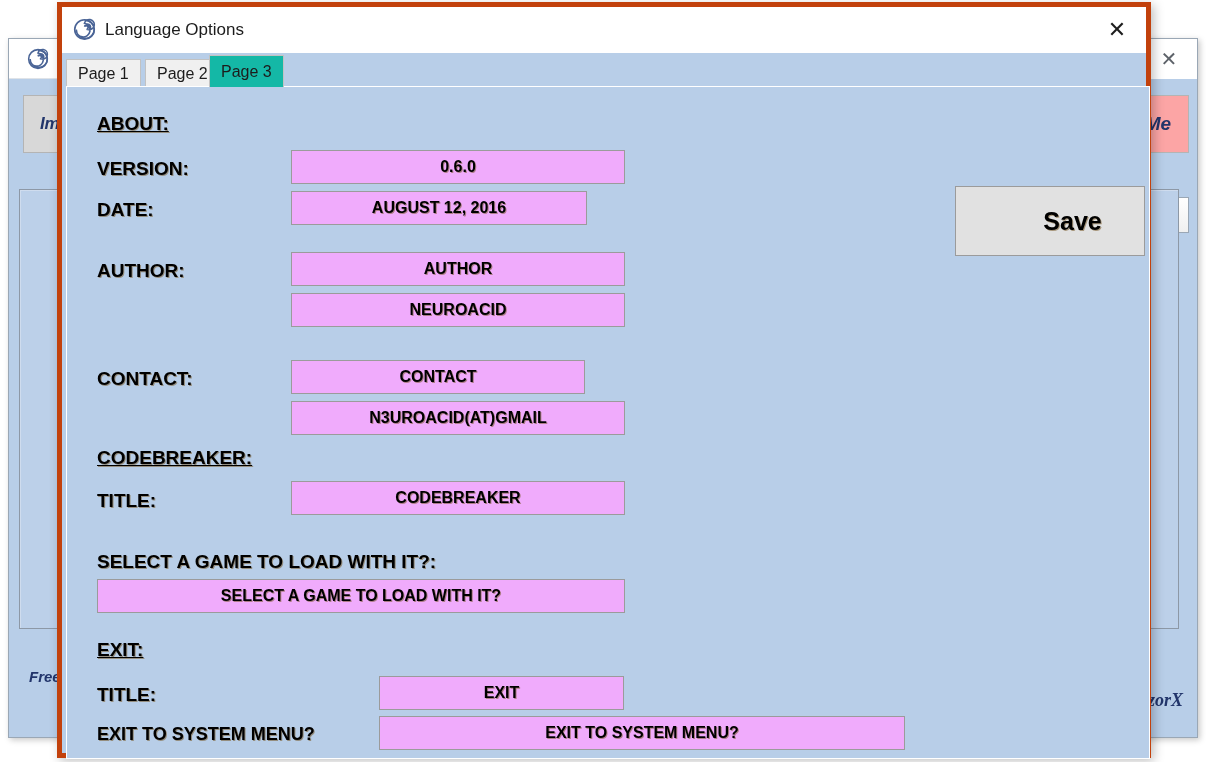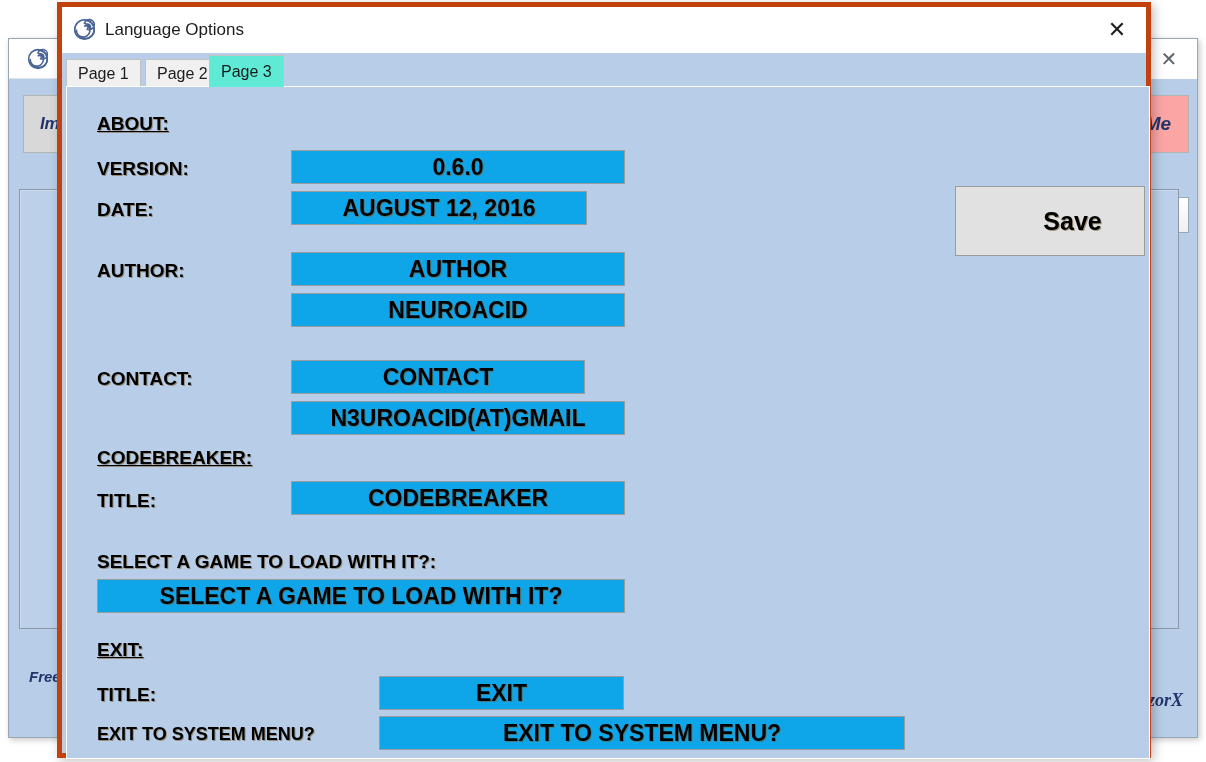--- a/index.html
+++ b/index.html
@@ -108,21 +108,21 @@
     position: absolute; top: 6px; height: 28px;
     padding: 0 11px;
     display: flex; align-items: center;
     font-size: 16px; color: #1c1c1c;
     background: #f0f0f0;
     border: 1px solid #c2c2c2;
     border-bottom: none;
   }
   .tab.active {
     top: 2px; height: 32px;
-    background: #5eead4;
+    background: #14b8a6;
     border-color: #c2c2c2;
     z-index: 3;
   }
 
   .page {
     position: absolute; left: 4px; top: 79px;
     width: 1084px; height: 673px;
     background: #b8cee8;
     border: 1px solid #ffffff;
   }
@@ -137,24 +137,24 @@
 
   .lbl {
     position: absolute;
     font-size: 19px;
   }
   .lbl.hdr { text-decoration: underline; }
 
   .tbox {
     position: absolute;
     height: 34px;
-    background: #0ea5e9;
+    background: #f0abfc;
     border: 1px solid #9b9b9b;
     display: flex; align-items: center; justify-content: center;
-    font-size: 23px;
+    font-size: 16px;
   }
 
   .save-btn {
     position: absolute;
     left: 888px; top: 99px; width: 190px; height: 70px;
     background: #e1e1e1;
     border: 1px solid #9b9b9b;
     display: flex; align-items: center; justify-content: center;
     font-size: 25px;
     padding-left: 45px;

